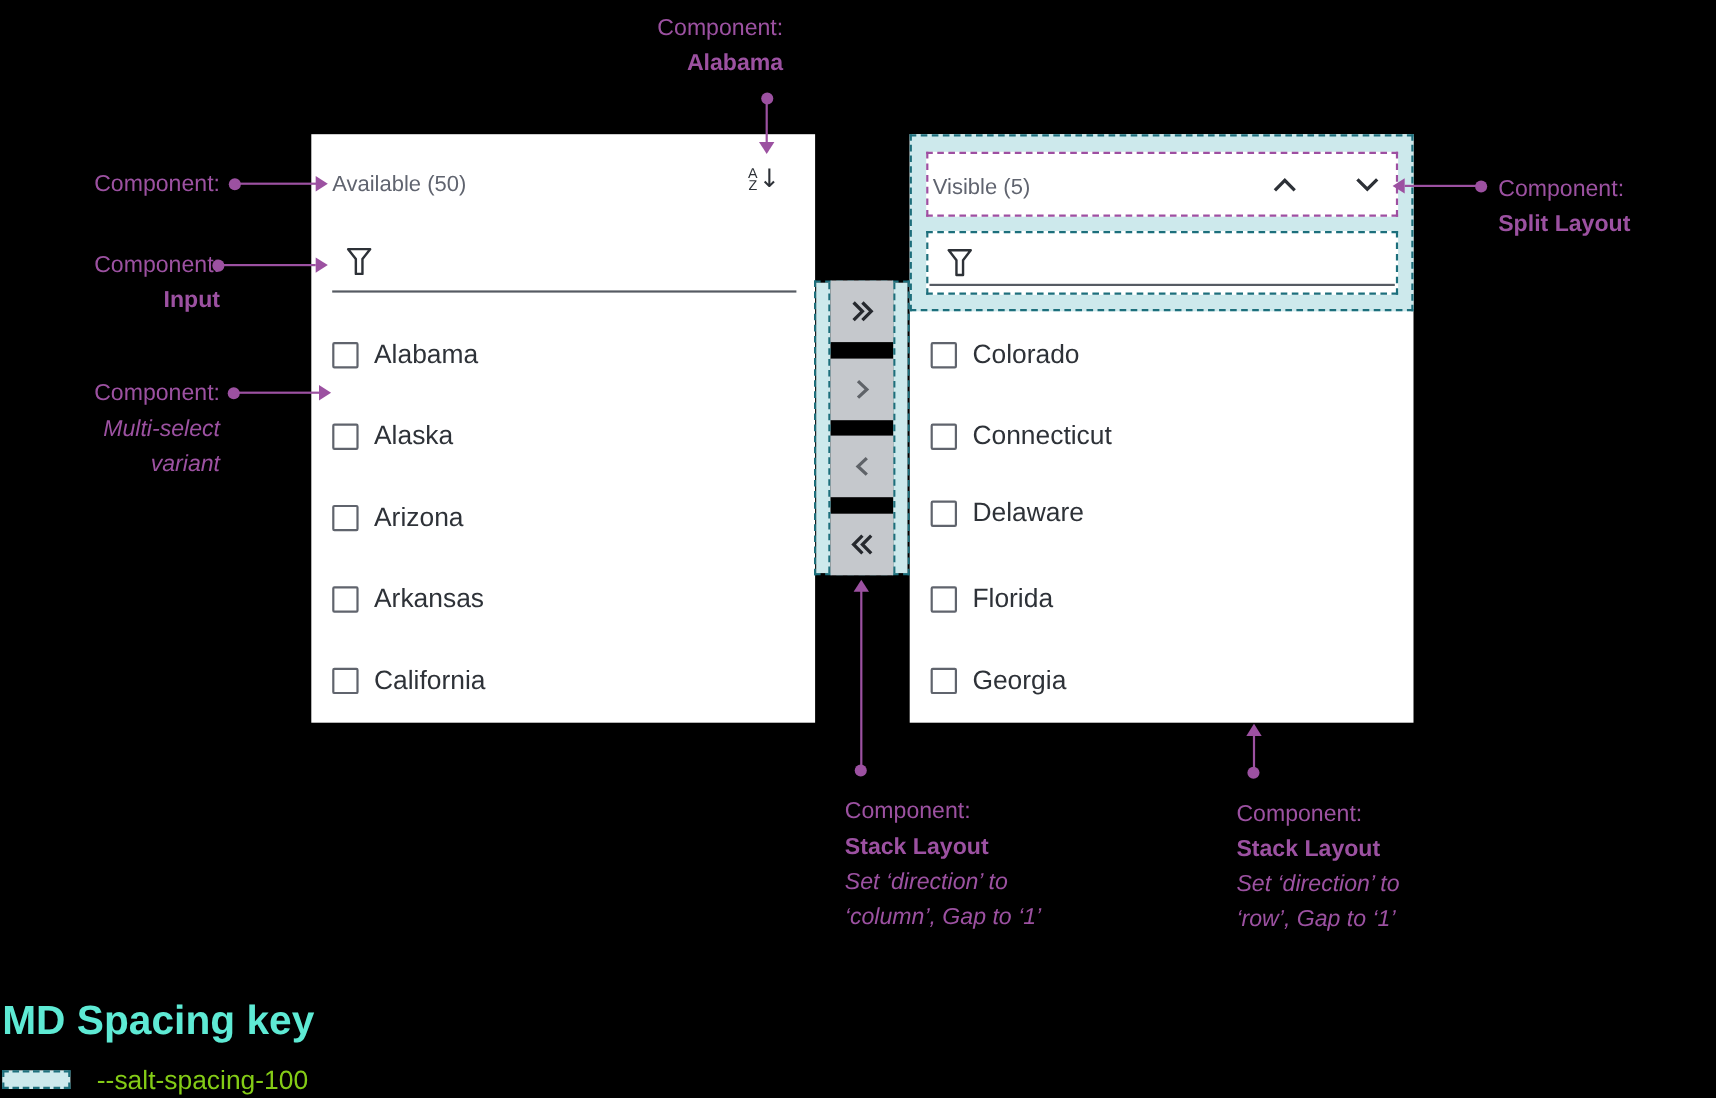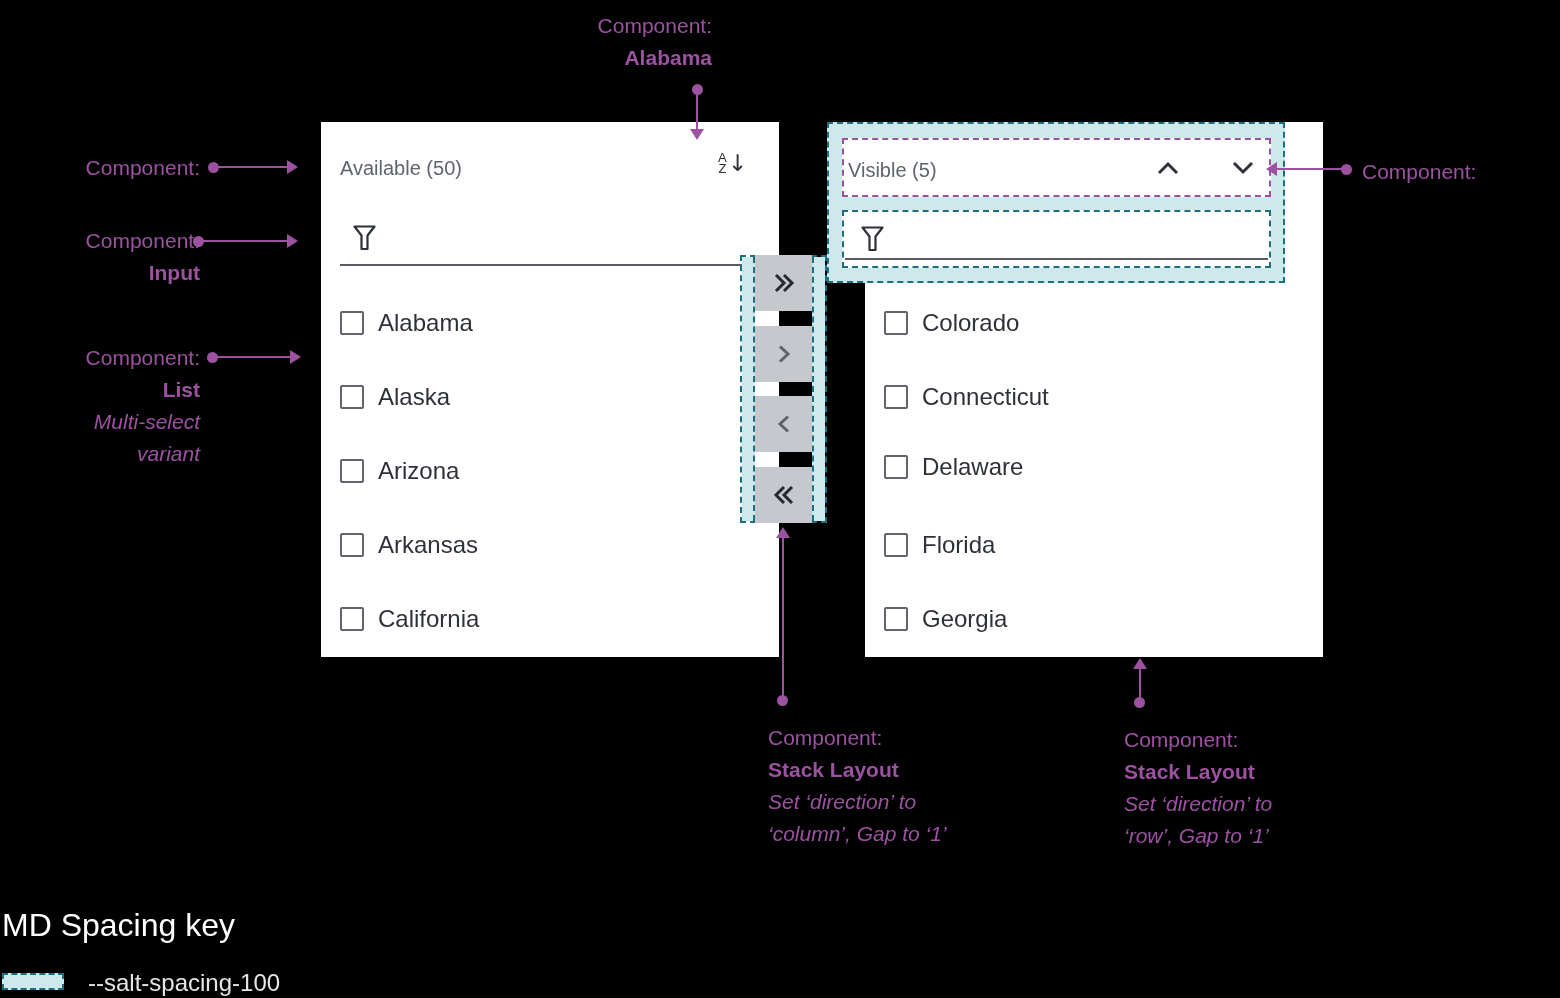--- a/index.html
+++ b/index.html
@@ -4,21 +4,21 @@
 <style>
   * { margin:0; padding:0; box-sizing:border-box; }
   html,body { background:#000; }
   .stage {
     position:relative; width:1560px; height:998px; overflow:hidden;
     background:#000;
     font-family:"Liberation Sans", sans-serif;
   }
 
   
-  .panel { position:absolute; background:#ffffff;margin-left:38px; }
+  .panel { position:absolute; background:#ffffff; }
   .panel.left  { left:283px; top:122px; width:458px; height:535px; }
   .panel.right { left:827px; top:122px; width:458px; height:535px; }
 
   .panel-title {
     position:absolute; left:19px; top:33px;
     font-size:20px; line-height:26px; color:#60646f;
   }
   .sort-btn {
     position:absolute; right:32px; top:29px; border:none; background:transparent;
     display:flex; align-items:center; cursor:pointer; padding:0;
@@ -82,23 +82,23 @@
 
   .a-dot  { position:absolute; width:11px; height:11px; border-radius:50%; background:#9c51a1; }
   .a-line { position:absolute; background:#9c51a1; }
   .a-head { position:absolute; width:0; height:0; }
   .a-head.rt { border-left:11px solid #9c51a1; border-top:7px solid transparent; border-bottom:7px solid transparent; }
   .a-head.lt { border-right:11px solid #9c51a1; border-top:7px solid transparent; border-bottom:7px solid transparent; }
   .a-head.dn { border-top:11px solid #9c51a1; border-left:7px solid transparent; border-right:7px solid transparent; }
   .a-head.up { border-bottom:11px solid #9c51a1; border-left:7px solid transparent; border-right:7px solid transparent; }
 
   
-  .key-title { position:absolute; left:2px; top:907px; font-size:32px; font-weight:normal; color:#ffffff; }
+  .key-title { position:absolute; left:2px; top:907px; font-size:37px; font-weight:bold; color:#5eead4; }
   .key-swatch { position:absolute; left:2px; top:973px; width:62px; height:17px; background:#cde9ec; border:2px dashed #1d6f7c; }
-  .key-token { position:absolute; left:88px; top:969px; font-size:24px; color:#e5e5e5; }
+  .key-token { position:absolute; left:88px; top:969px; font-size:24px; color:#84cc16; }
 </style>
 </head>
 <body>
 
 <div class="stage">
 
   <section class="panel left">
     <span class="panel-title">Available (50)</span>
     <button class="sort-btn">
       <span class="sort-az">
@@ -221,38 +221,38 @@
   <div class="ann r" style="left:0; top:225px; width:200px;">
     <div>Component:</div>
     <div class="b">Input</div>
   </div>
   <span class="a-dot" style="left:193px; top:236px;"></span>
   <span class="a-line" style="left:200px; top:240px; width:87px; height:2px;"></span>
   <span class="a-head rt" style="left:287px; top:234px;"></span>
 
   <div class="ann r" style="left:0; top:342px; width:200px;">
     <div>Component:</div>
-    <div class="b">List</div>
     <div class="i">Multi-select
 variant</div>
   </div>
   <span class="a-dot" style="left:207px; top:352px;"></span>
   <span class="a-line" style="left:214px; top:356px; width:76px; height:2px;"></span>
   <span class="a-head rt" style="left:290px; top:350px;"></span>
 
   <div class="ann r" style="left:412px; top:10px; width:300px;">
     <div>Component:</div>
     <div class="b">Alabama</div>
   </div>
   <span class="a-dot" style="left:692px; top:84px;"></span>
   <span class="a-line" style="left:696px; top:92px; width:2px; height:38px;"></span>
   <span class="a-head dn" style="left:690px; top:129px;"></span>
 
   <div class="ann" style="left:1362px; top:156px; width:198px;">
     <div>Component:</div>
+    <div class="b">Split Layout</div>
   </div>
   <span class="a-head lt" style="left:1266px; top:162px;"></span>
   <span class="a-line" style="left:1277px; top:168px; width:70px; height:2px;"></span>
   <span class="a-dot" style="left:1341px; top:164px;"></span>
 
   <div class="ann" style="left:768px; top:722px; width:230px;">
     <div>Component:</div>
     <div class="b">Stack Layout</div>
     <div class="i">Set ‘direction’ to
 ‘column’, Gap to ‘1’</div>

